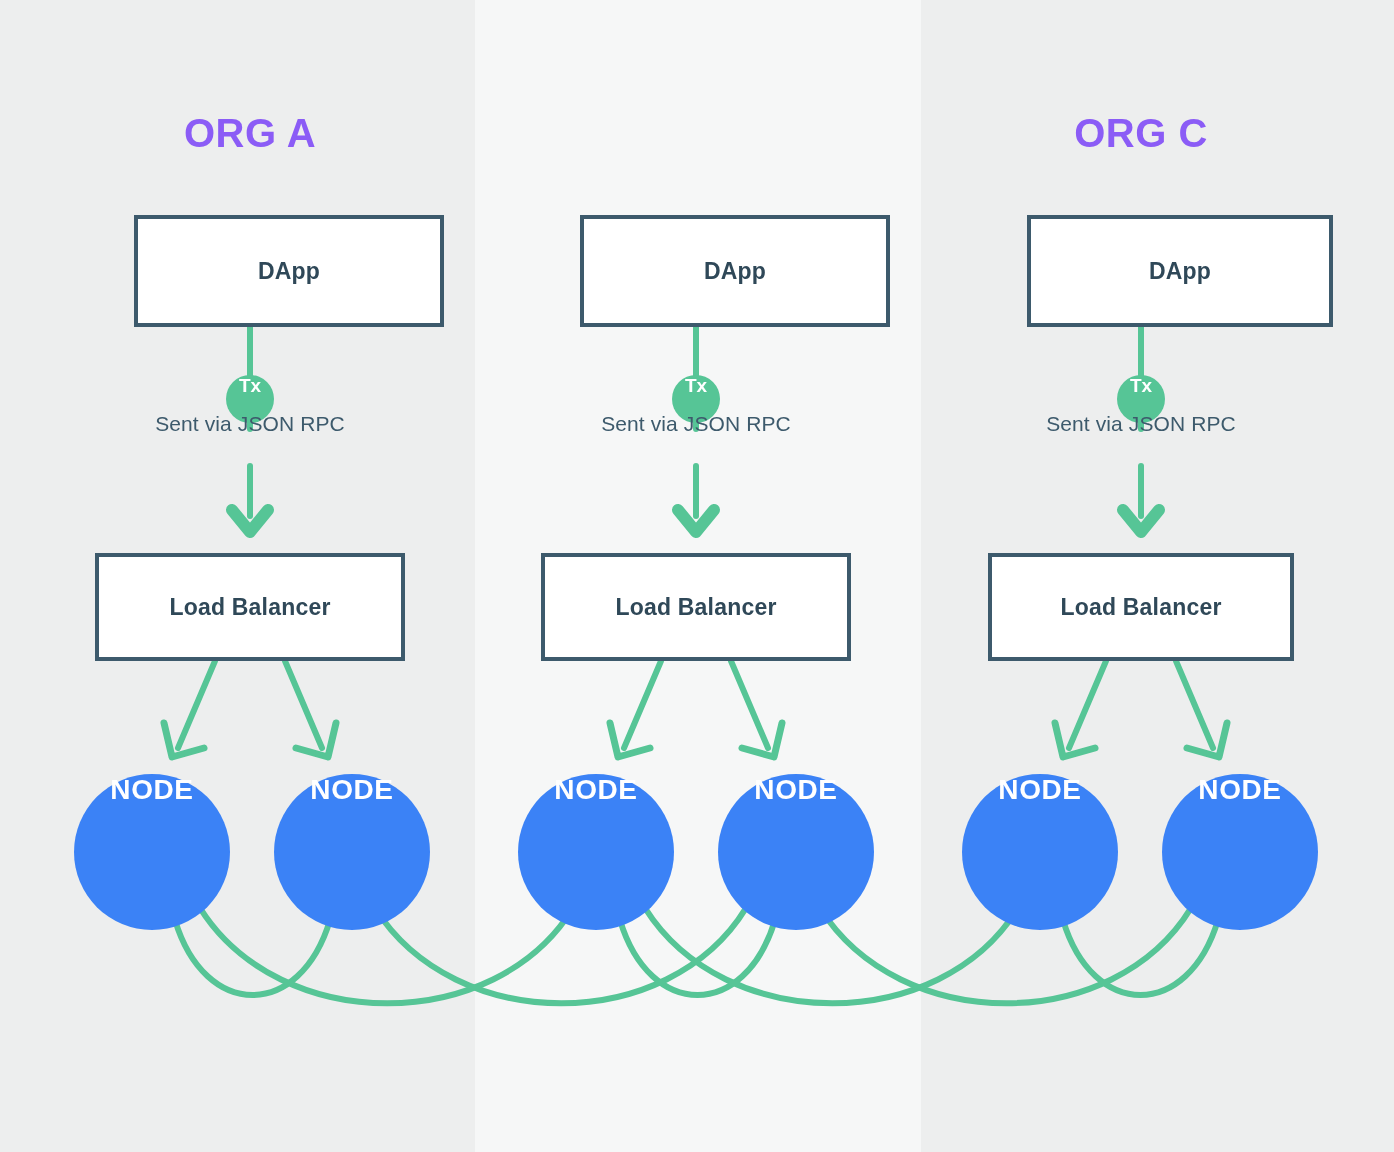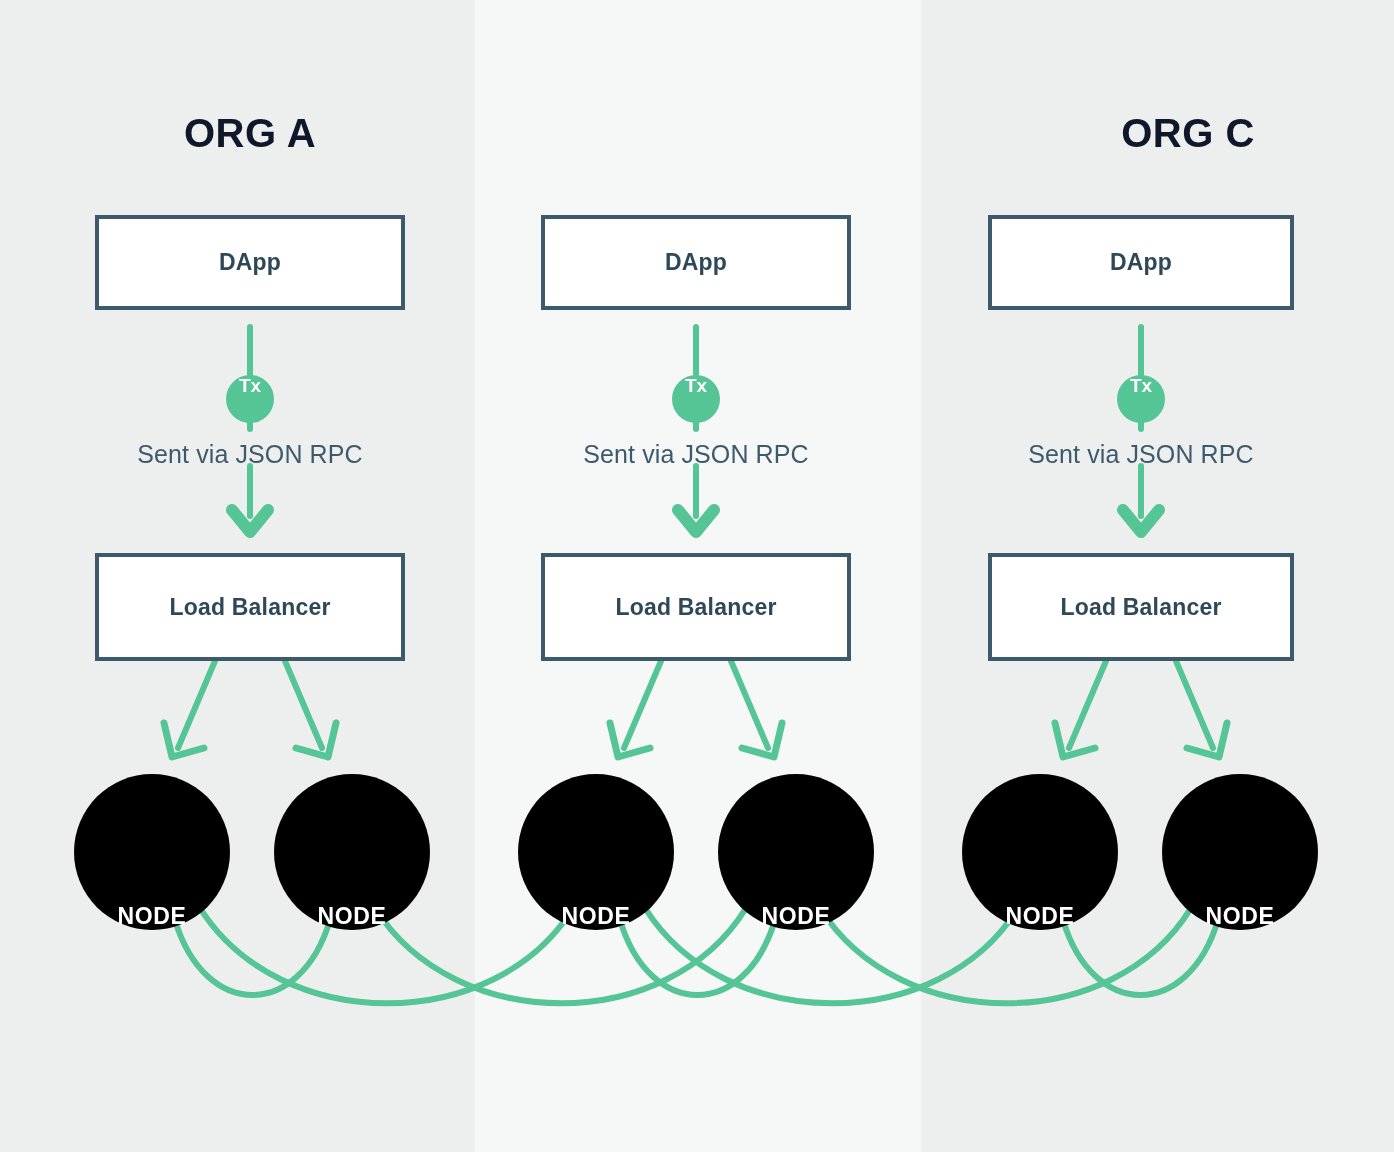--- a/index.html
+++ b/index.html
@@ -39,40 +39,40 @@
   }
 
   
   .org-title {
     position: absolute;
     width: 380px;
     text-align: center;
     font-size: 40px;
     font-weight: bold;
     letter-spacing: 0.5px;
-    color: #0f172a;
+    color: #8b5cf6;
     top: 113px;
     line-height: 1;
   }
 
   
   .box {
     position: absolute;
     box-sizing: border-box;
     background: #ffffff;
     border: 4px solid #3d5a6c;
     display: flex;
     align-items: center;
     justify-content: center;
     color: #2f4858;
     font-weight: bold;
     font-size: 23px;
     letter-spacing: 0.2px;
   }
-  .box.dapp { top: 215px; height: 95px; }
+  .box.dapp { top: 215px; height: 112px; margin-left: 39px; }
   .box.lb   { top: 553px; height: 108px; text-align: right; }
 
   
   .tx-badge {
     position: absolute;
     width: 48px;
     height: 48px;
     border-radius: 50%;
     background: #56c596;
     color: #ffffff;
@@ -82,38 +82,38 @@
     font-size: 19px;
     font-weight: bold;
     top: 375px;
   }
 
   
   .rpc-label {
     position: absolute;
     width: 380px;
     text-align: center;
-    top: 440px;
-    font-size: 25px;
+    top: 412px;
+    font-size: 21px;
     color: #3d5a6c;
     letter-spacing: 0.1px;
   }
 
   
   .node {
     position: absolute;
     width: 156px;
     height: 156px;
     border-radius: 50%;
-    background: #000000;
+    background: #3b82f6;
     color: #ffffff;
     display: flex;
-    align-items: flex-end;
+    align-items: flex-start;
     justify-content: center;
-    font-size: 23px;
+    font-size: 28px;
     font-weight: bold;
     letter-spacing: 0.6px;
     top: 774px;
   }
 </style>
 </head>
 <body>
 
 <div id="stage">
 
@@ -207,21 +207,21 @@
   <div class="box lb" style="left:541px; width:310px;">
     <span>Load Balancer</span>
   </div>
   <div class="node" style="left:518px;">
     <span>NODE</span>
   </div>
   <div class="node" style="left:718px;">
     <span>NODE</span>
   </div>
 
-  <div class="org-title" style="left:998px;">ORG C</div>
+  <div class="org-title" style="left:951px;">ORG C</div>
   <div class="box dapp" style="left:988px; width:306px;">
     <span>DApp</span>
   </div>
   <div class="tx-badge" style="left:1117px;">
     <span>Tx</span>
   </div>
   <div class="rpc-label" style="left:951px;">Sent via JSON RPC</div>
   <div class="box lb" style="left:988px; width:306px;">
     <span>Load Balancer</span>
   </div>

